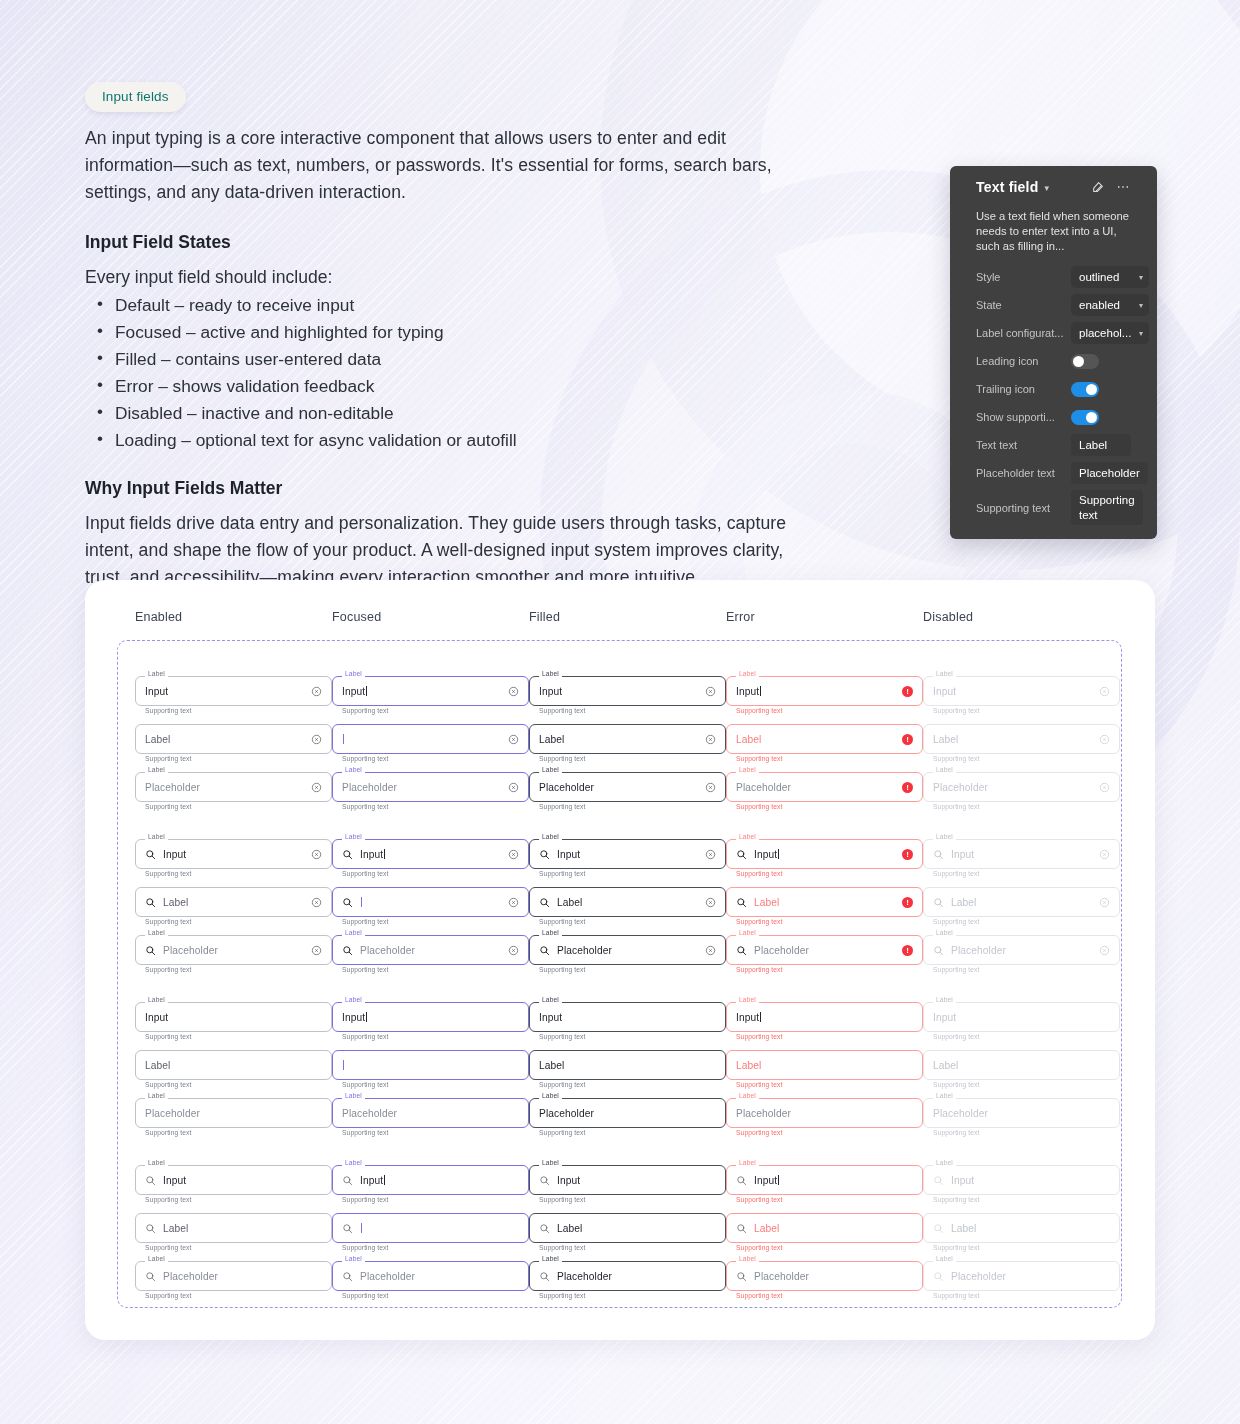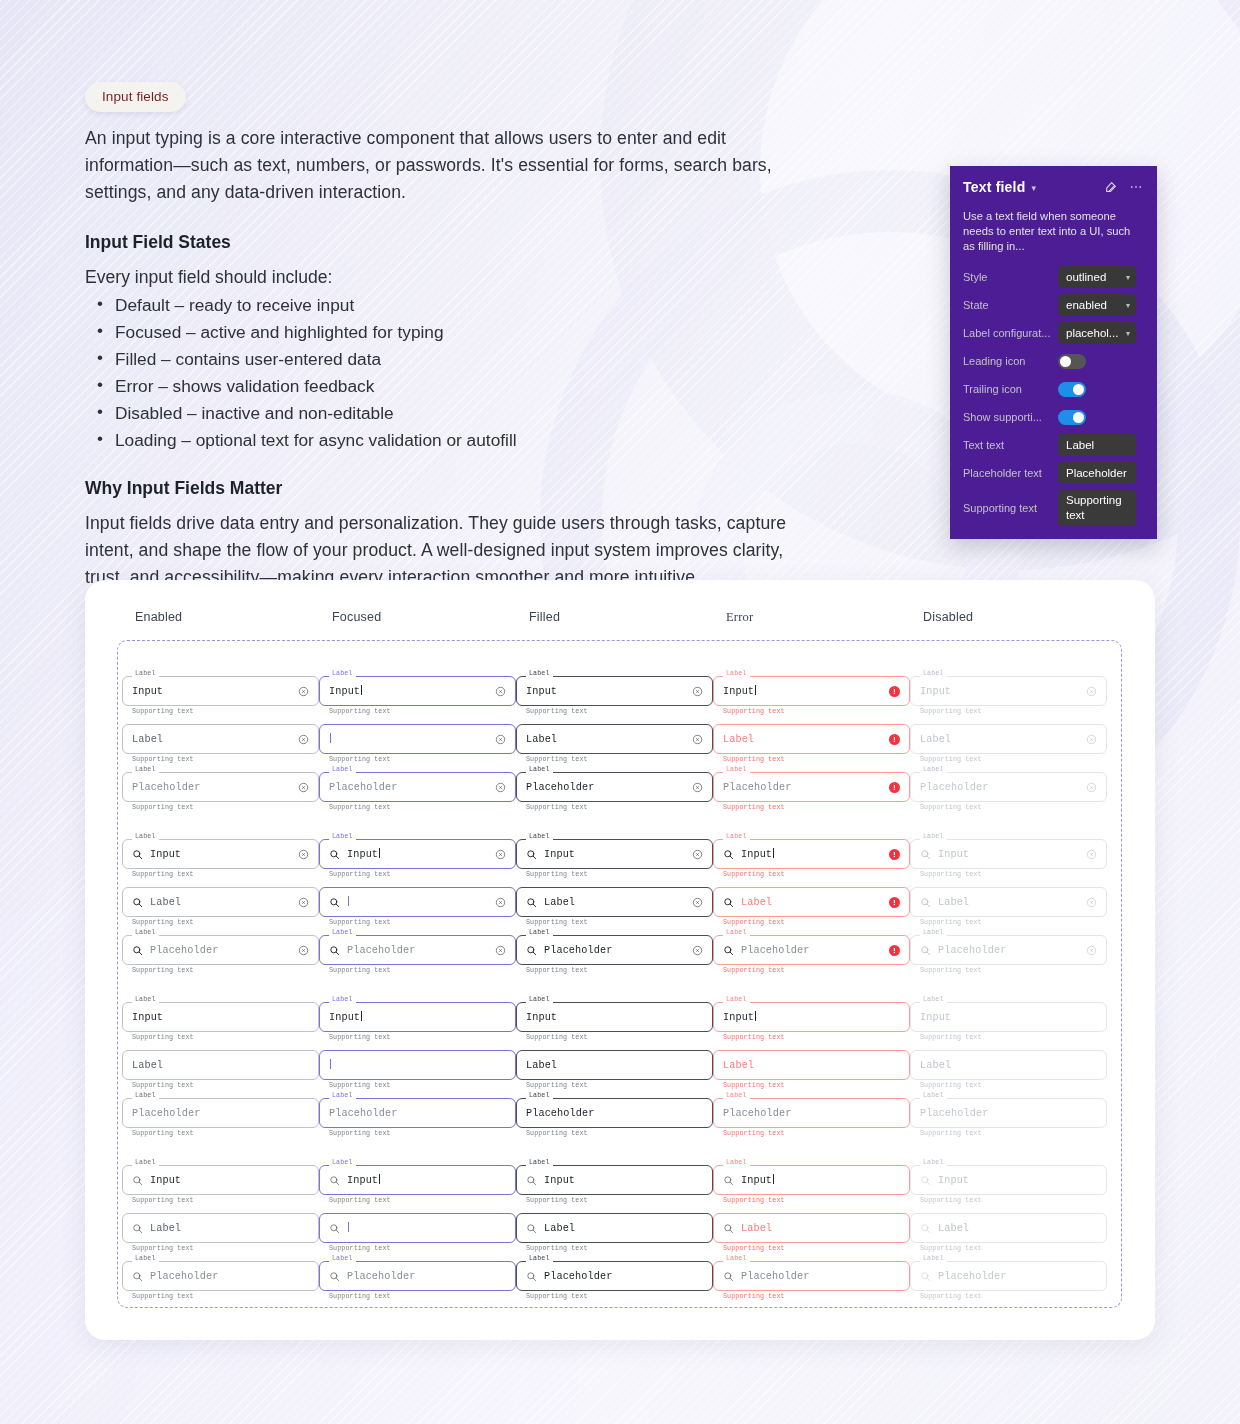--- a/index.html
+++ b/index.html
@@ -35,21 +35,21 @@
     background: linear-gradient(105deg, rgba(255,255,255,0) 0%, rgba(255,255,255,.28) 28%, rgba(255,255,255,.55) 55%, rgba(255,255,255,.18) 100%);
   }
   
   #content { position: relative; z-index: 2; }
 
   .pill {
     position: absolute; left: 85px; top: 82px;
     background: #f4f3f0;
     border-radius: 20px;
     padding: 7px 17px 8px;
-    font-size: 13.5px; color: #7f1d1d; font-weight: 500;
+    font-size: 13.5px; color: #0f766e; font-weight: 500;
     box-shadow: 0 2px 5px rgba(90,90,140,.13);
     letter-spacing:.1px;
   }
 
   .article { position: absolute; left: 85px; top: 125px; width: 720px; }
   .article p.lede, .article p.body {
     font-size: 17.6px; line-height: 1.53; color: #2c313a;
     letter-spacing:.1px;
   }
   .article h2 {
@@ -64,22 +64,22 @@
   }
   .article li::before {
     content: "•"; position: absolute; left: 6px; top: -1px;
     font-size: 17px; color: #2c313a;
   }
   .article .why { margin-top: 3px; }
 
   
   .panel {
     position: absolute; left: 950px; top: 166px; width: 207px;
-    background: #4c1d95; border-radius: 0;
-    padding: 13px 13px 14px; color: #eaeaea;
+    background: #404040; border-radius: 6px;
+    padding: 13px 26px 14px; color: #eaeaea;
     box-shadow: 0 8px 22px rgba(40,40,70,.22);
   }
   .panel-head { display:flex; align-items:center; gap:6px; margin-bottom: 14px; }
   .panel-title { font-size: 14px; font-weight: 700; color:#fff; letter-spacing:.2px;}
   .panel-head .chev { font-size: 9px; color:#c9c9c9; margin-top:2px; }
   .panel-head .spacer { flex:1; }
   .panel-head .ico { color:#dcdcdc; display:flex; align-items:center; }
   .panel-desc { font-size: 11.2px; line-height:1.32; color:#e2e2e2; margin-bottom: 13px; }
   .prow { display:flex; align-items:center; min-height: 22px; margin-bottom: 6px; }
   .prow .plabel { font-size: 11px; color:#c3c3c3; width: 95px; flex:none; white-space:nowrap; overflow:hidden;}
@@ -109,21 +109,21 @@
   }
   .col-heads { position:absolute; left:0; top:0; width:100%; height:60px; }
   .col-head {
     position:absolute; top: 30px; font-size: 12.5px; color:#3c4354; letter-spacing:.2px;
   }
   .dash-area {
     position:absolute; left: 32px; top: 60px; right: 33px; bottom: 32px;
     border: 1.4px dashed #9a93e8; border-radius: 10px;
   }
 
-  .grid { position:absolute; left: 37px; top: 88px; font-family: Liberation Mono, monospace; }
+  .grid { position:absolute; left: 50px; top: 88px; }
 
   .group { display:flex; gap: 0; }
   .gcol { width: 197px; }
 
   
   .fw { height: 48px; position: relative; margin-bottom: 0px; }
   .fbox {
     position:absolute; left:0; right:0; top: 8px; height: 30px;
     border: 1.1px solid #c0c2c9; border-radius: 6px;
     display:flex; align-items:center; padding: 0 9px;
@@ -270,21 +270,21 @@
       <span class="plabel">Supporting text</span>
       <div class="tfield" style="white-space:normal;">Supporting text</div>
     </div>
   </div>
 
   <div class="card">
     <div class="col-heads">
       <div class="col-head" style="left:50px;">Enabled</div>
       <div class="col-head" style="left:247px;">Focused</div>
       <div class="col-head" style="left:444px;">Filled</div>
-      <div class="col-head" style="left:641px;font-family:Liberation Serif, serif;">Error</div>
+      <div class="col-head" style="left:641px;">Error</div>
       <div class="col-head" style="left:838px;">Disabled</div>
     </div>
     <div class="dash-area"></div>
     <div class="grid" id="specimen-grid">
         <div class="group">
           <div class="gcol st-enabled">
             <div class="fw">
               <span class="notch">Label</span>
               <div class="fbox">
                 <span class="ftext">Input</span>

